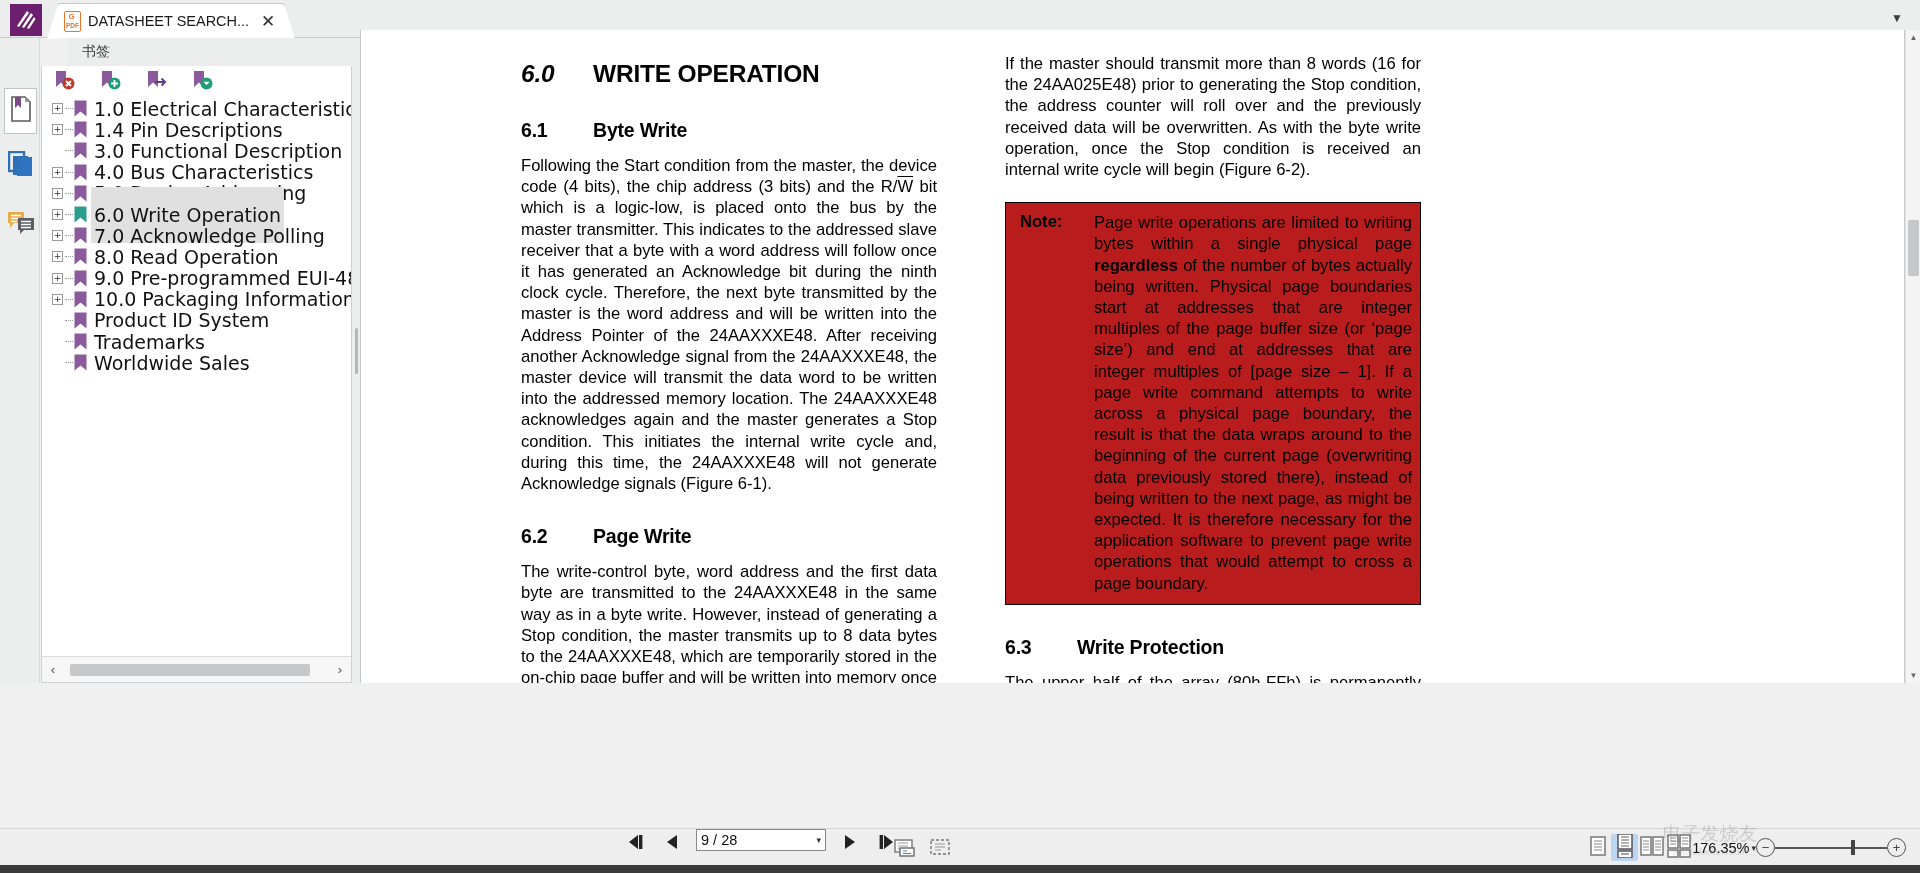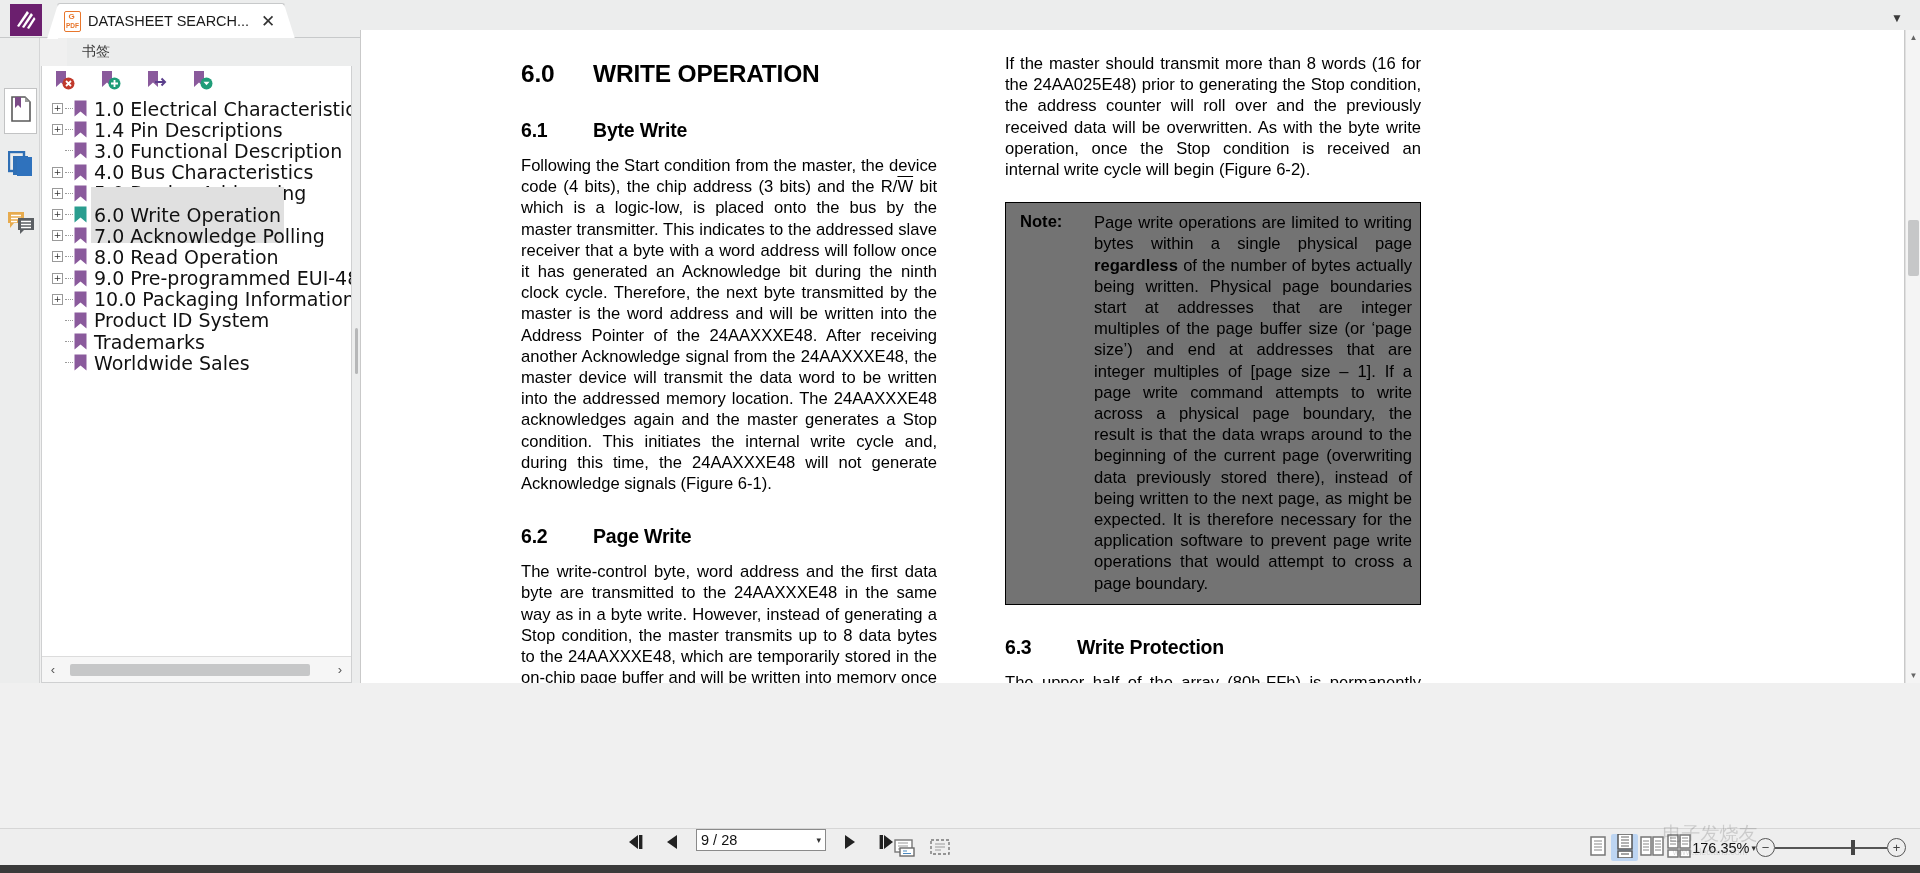--- a/index.html
+++ b/index.html
@@ -169,35 +169,35 @@
     font-family: "Liberation Sans", sans-serif;
     color: #000;
   }
   .col-left { left: 160px; width: 416px; }
   .col-right { left: 644px; width: 416px; }
 
   h1.sec {
     font-size: 24.5px; font-weight: bold; margin: 30px 0 0 0;
     display: flex; letter-spacing: -0.2px;
   }
-  h1.sec .num { width: 72px; flex: none; }
+  h1.sec .num { width: 72px; flex: none; font-style: italic; }
   h2.sub {
     font-size: 19.5px; font-weight: bold; margin: 31px 0 0 0;
     display: flex; letter-spacing: -0.2px;
   }
   h2.sub .num { width: 72px; flex: none; }
   p.body {
     font-size: 16.6px; line-height: 21.2px; margin: 13px 0 0 0;
     text-align: justify; text-justify: inter-word;
   }
   .col-right p.body.first { margin-top: 23px; }
   .ovl { text-decoration: overline; }
 
   .notebox {
-    margin-top: 22px; border: 1.5px solid #000; background: #737373;
+    margin-top: 22px; border: 1.5px solid #000; background: #b91c1c;
     padding: 9px 8px 10px 14px; display: flex;
   }
   .notebox .nlabel {
     font-size: 16.6px; font-weight: bold; width: 74px; flex: none;
   }
   .notebox .ntext {
     font-size: 16.6px; line-height: 21.2px; text-align: justify; flex: 1;
   }
 
   

